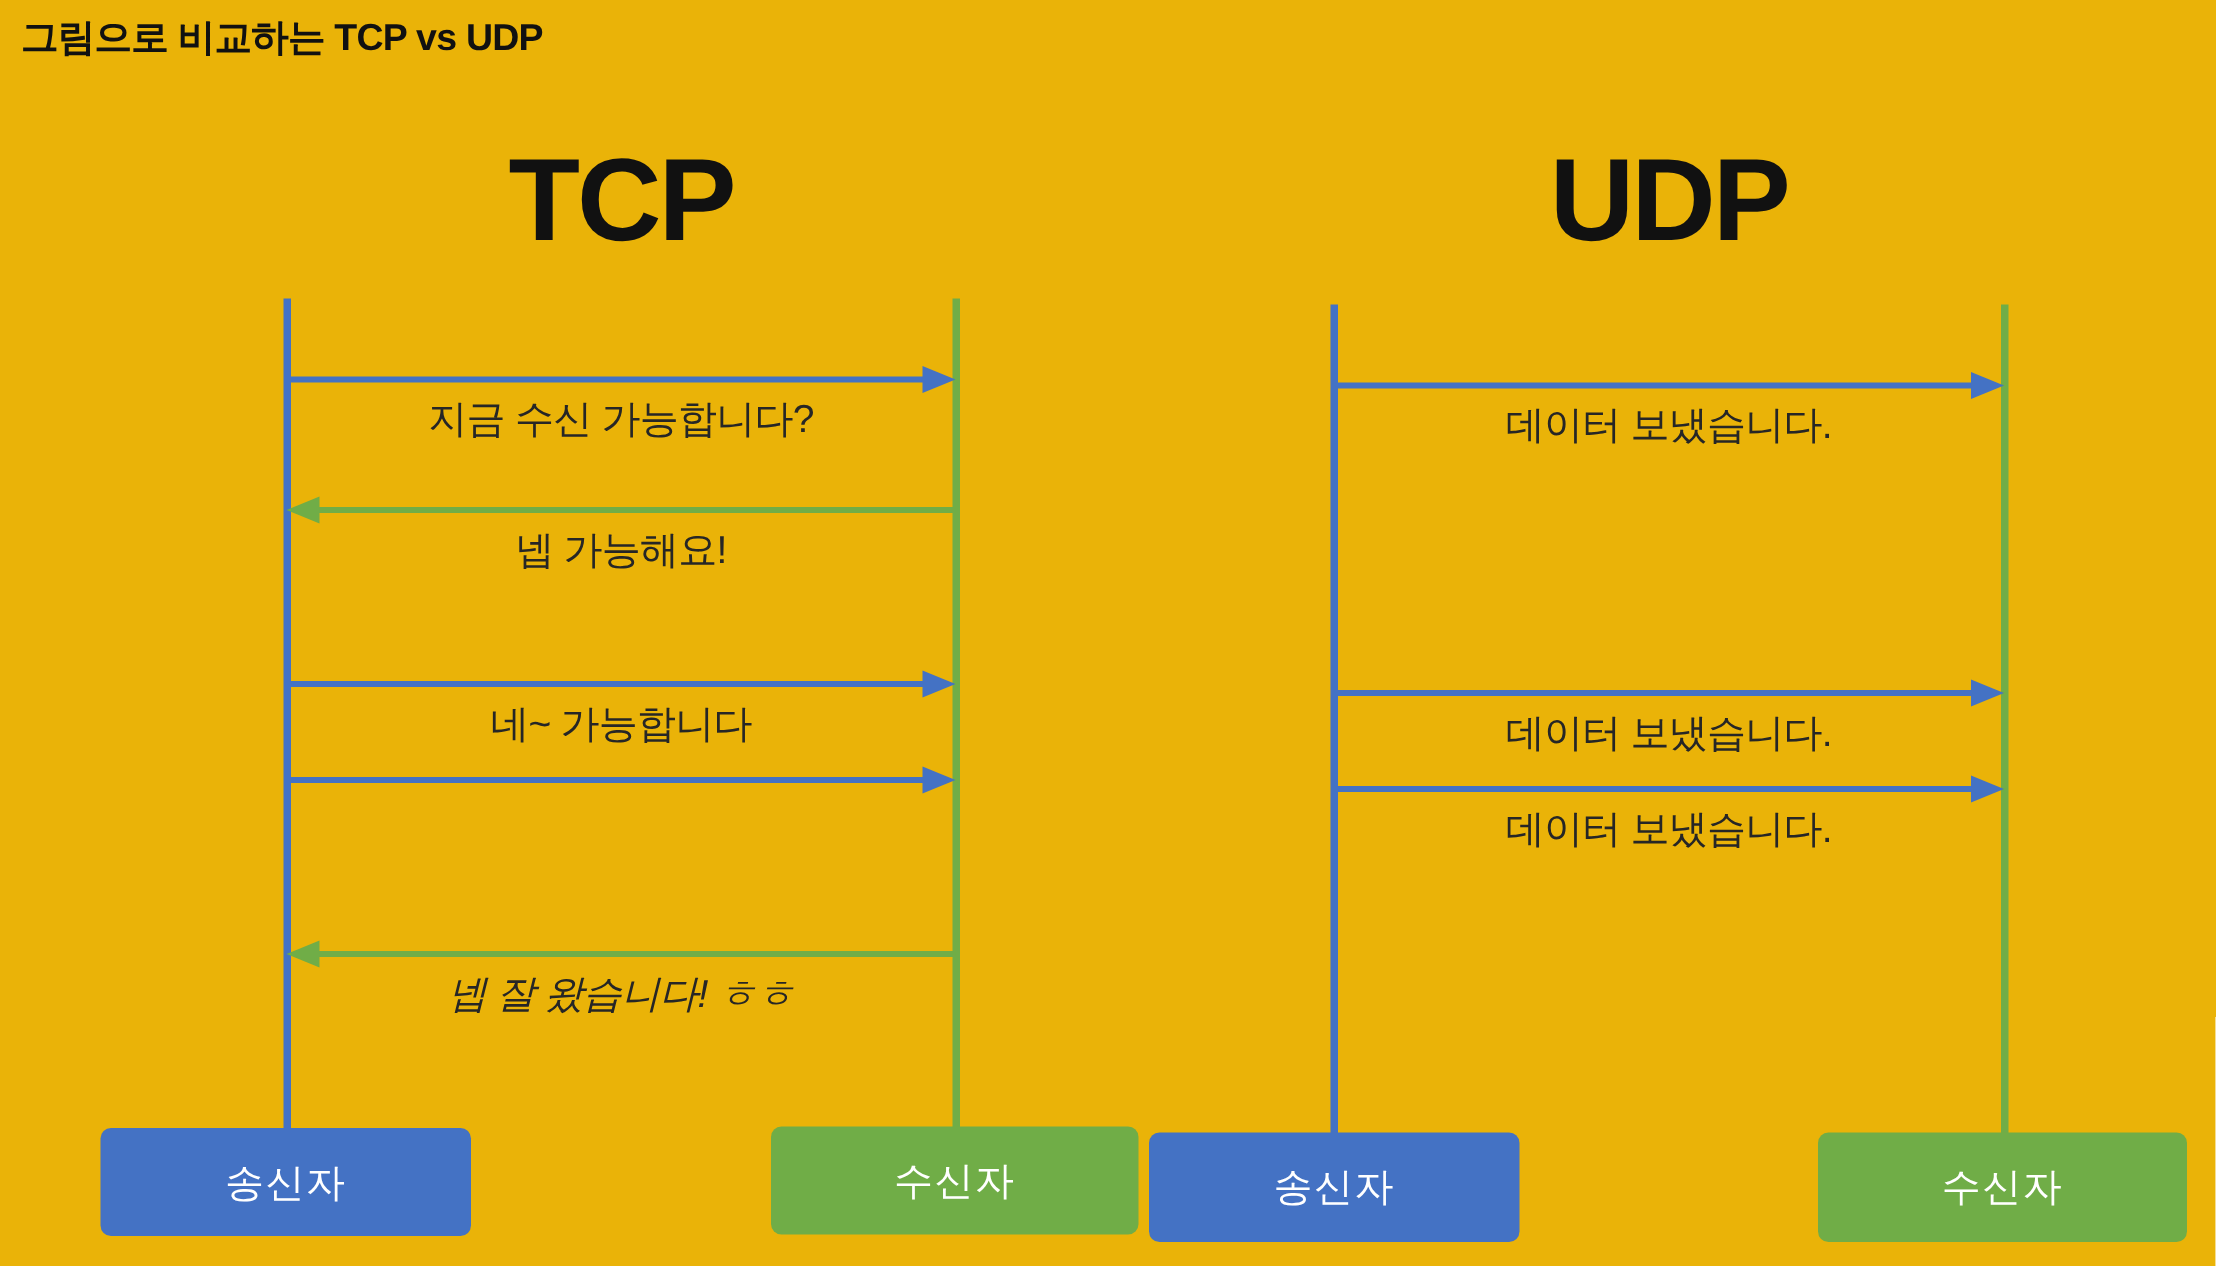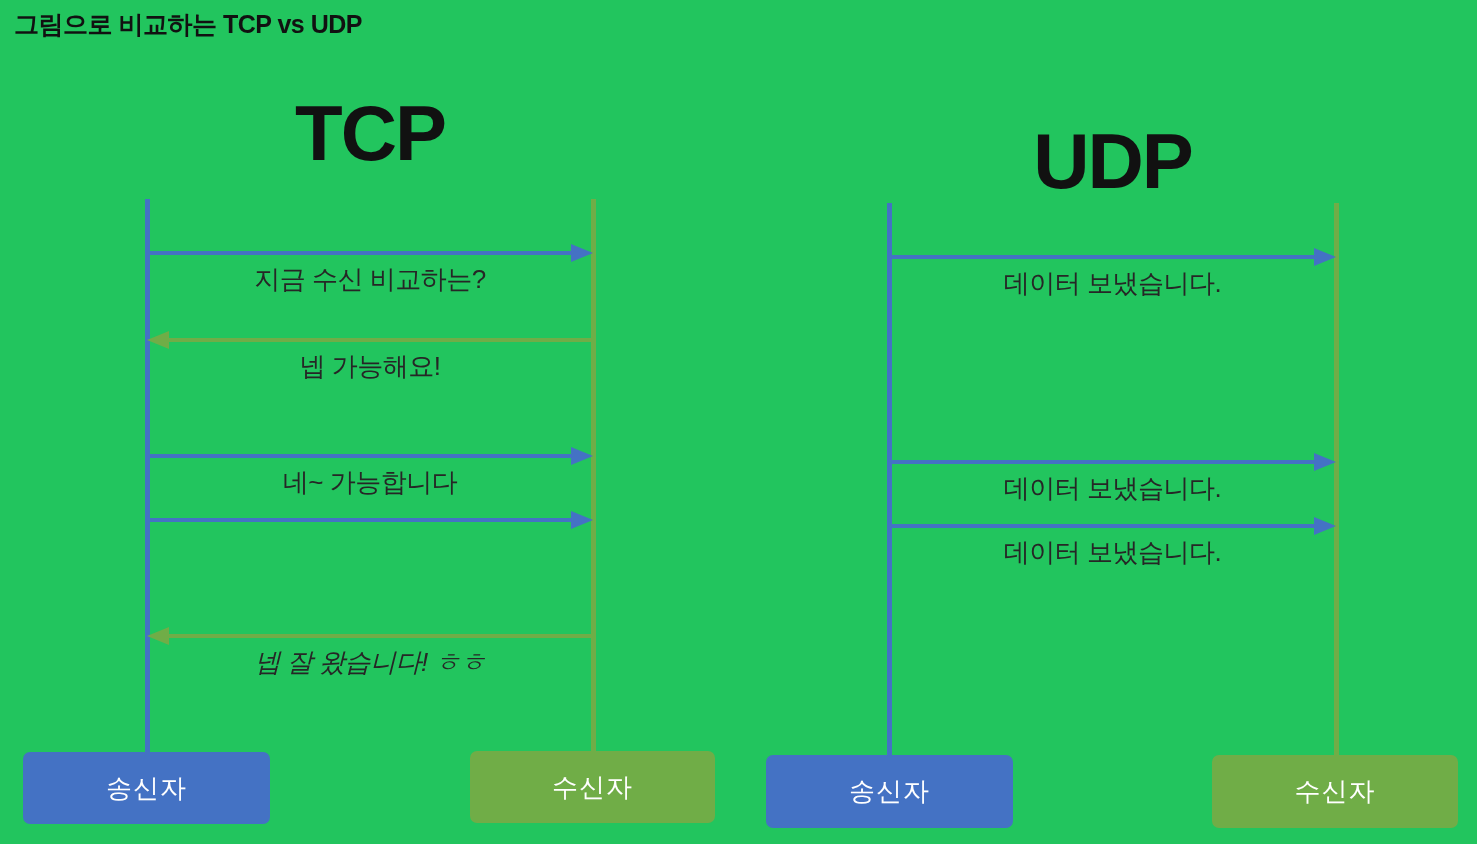--- a/index.html
+++ b/index.html
@@ -1,21 +1,21 @@
 <!DOCTYPE html>
 <html><head>
 <meta charset="utf-8">
 <style>
   html, body { margin: 0; padding: 0; background: #ffffff; }
   body { font-family: "Liberation Sans", sans-serif; }
   .canvas {
     position: relative;
     width: 1477px;
     height: 844px;
-    background: #22c55e;
+    background: #eab308;
     overflow: hidden;
   }
   .page-title {
     position: absolute;
     left: 14px;
     top: 8px;
     font-size: 25px;
     font-weight: bold;
     color: #111111;
     letter-spacing: -0.5px;
@@ -63,43 +63,43 @@
     font-size: 26px;
     letter-spacing: 1px;
   }
 </style>
 </head>
 <body>
 
 <div class="canvas">
   <div class="page-title">그림으로 비교하는 TCP vs UDP</div>
   <div id="diagram-root">
-      <div style="position: absolute; inset: 0px;">
+      <div style="position: absolute; inset: 0px; margin-left: 44px;">
         <div class="proto-heading" style="left: 147px; width: 446px; top: 94px;">TCP</div>
         <div class="lifeline" style="left: 145px; top: 199px; height: 554px; background: rgb(68, 114, 196);"></div>
         <div class="lifeline" style="left: 591px; top: 199px; height: 554px; background: rgb(112, 173, 71);"></div>
         <div class="msg-line" style="left: 147px; top: 251px; width: 426px; background: rgb(68, 114, 196);"></div>
         <div class="msg-head" style="left: 571px; top: 244px; border-left: 22px solid rgb(68, 114, 196);"></div>
-        <div class="msg-label" style="left: 147px; width: 446px; top: 262px;">지금 수신 비교하는?</div>
+        <div class="msg-label" style="left: 147px; width: 446px; top: 262px;">지금 수신 가능합니다?</div>
         <div class="msg-line" style="left: 167px; top: 338px; width: 426px; background: rgb(112, 173, 71);"></div>
         <div class="msg-head" style="left: 147px; top: 331px; border-right: 22px solid rgb(112, 173, 71);"></div>
         <div class="msg-label" style="left: 147px; width: 446px; top: 349px;">넵 가능해요!</div>
         <div class="msg-line" style="left: 147px; top: 454px; width: 426px; background: rgb(68, 114, 196);"></div>
         <div class="msg-head" style="left: 571px; top: 447px; border-left: 22px solid rgb(68, 114, 196);"></div>
         <div class="msg-label" style="left: 147px; width: 446px; top: 465px;">네~ 가능합니다</div>
         <div class="msg-line" style="left: 147px; top: 518px; width: 426px; background: rgb(68, 114, 196);"></div>
         <div class="msg-head" style="left: 571px; top: 511px; border-left: 22px solid rgb(68, 114, 196);"></div>
         <div class="msg-line" style="left: 167px; top: 634px; width: 426px; background: rgb(112, 173, 71);"></div>
         <div class="msg-head" style="left: 147px; top: 627px; border-right: 22px solid rgb(112, 173, 71);"></div>
         <div class="msg-label" style="left: 147px; width: 446px; top: 645px; font-style: italic;">넵 잘 왔습니다! ㅎㅎ</div>
         <div class="actor-box" style="left: 23px; top: 752px; width: 247px; height: 72px; background: rgb(68, 114, 196);">송신자</div>
         <div class="actor-box" style="left: 470px; top: 751px; width: 245px; height: 72px; background: rgb(112, 173, 71);">수신자</div>
       </div>
       <div style="position: absolute; inset: 0px;">
-        <div class="proto-heading" style="left: 889px; width: 447px; top: 94px; margin-top: 28px;">UDP</div>
+        <div class="proto-heading" style="left: 889px; width: 447px; top: 94px;">UDP</div>
         <div class="lifeline" style="left: 887px; top: 203px; height: 553px; background: rgb(68, 114, 196);"></div>
         <div class="lifeline" style="left: 1334px; top: 203px; height: 553px; background: rgb(112, 173, 71);"></div>
         <div class="msg-line" style="left: 889px; top: 255px; width: 427px; background: rgb(68, 114, 196);"></div>
         <div class="msg-head" style="left: 1314px; top: 248px; border-left: 22px solid rgb(68, 114, 196);"></div>
         <div class="msg-label" style="left: 889px; width: 447px; top: 266px;">데이터 보냈습니다.</div>
         <div class="msg-line" style="left: 889px; top: 460px; width: 427px; background: rgb(68, 114, 196);"></div>
         <div class="msg-head" style="left: 1314px; top: 453px; border-left: 22px solid rgb(68, 114, 196);"></div>
         <div class="msg-label" style="left: 889px; width: 447px; top: 471px;">데이터 보냈습니다.</div>
         <div class="msg-line" style="left: 889px; top: 524px; width: 427px; background: rgb(68, 114, 196);"></div>
         <div class="msg-head" style="left: 1314px; top: 517px; border-left: 22px solid rgb(68, 114, 196);"></div>

